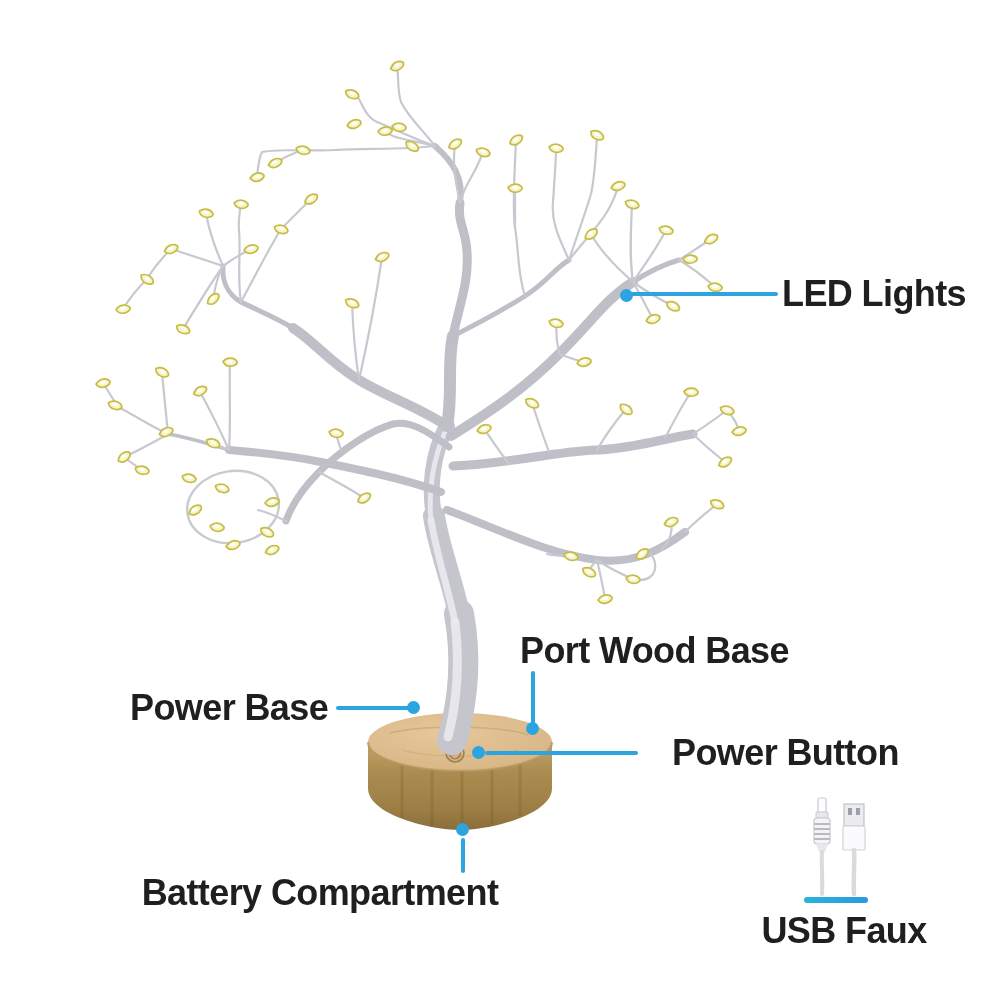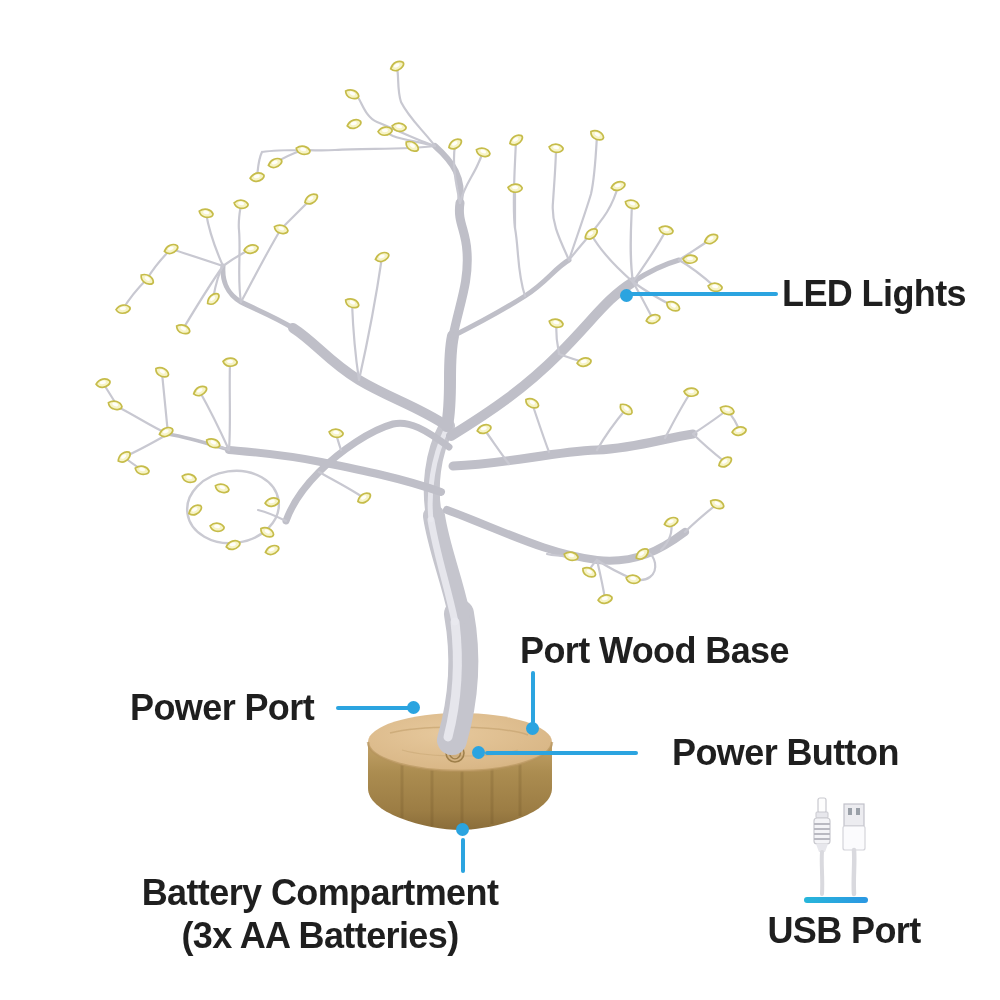--- a/index.html
+++ b/index.html
@@ -469,21 +469,21 @@
   </svg>
   <div class="usb-underline"></div>
 
   <div>
     <span class="dot" style="left:620px;top:289px;"></span>
     <div class="hline" style="left:627px;top:292px;width:151px;"></div>
     <div class="label" style="left:782px;top:272px;">LED Lights</div>
   </div>
 
   <div>
-    <div class="label" style="left:130px;top:686px;">Power Port</div>
+    <div class="label" style="left:130px;top:686px;">Power Base</div>
     <div class="hline" style="left:336px;top:706px;width:74px;"></div>
     <span class="dot" style="left:407px;top:701px;"></span>
   </div>
 
   <div>
     <div class="label" style="left:520px;top:629px;">Port Wood Base</div>
     <div class="vline" style="left:531px;top:671px;height:53px;"></div>
     <span class="dot" style="left:526px;top:722px;"></span>
   </div>
 
@@ -491,19 +491,18 @@
     <span class="dot" style="left:472px;top:746px;"></span>
     <div class="hline" style="left:485px;top:751px;width:153px;"></div>
     <div class="label" style="left:672px;top:731px;">Power Button</div>
   </div>
 
   <div>
     <span class="dot" style="left:456px;top:823px;"></span>
     <div class="vline" style="left:461px;top:838px;height:35px;"></div>
     <div class="label center" style="left:94px;top:871px;width:452px;">
       <span>Battery Compartment</span><br>
-      <span>(3x AA Batteries)</span>
     </div>
   </div>
 
-  <div class="label center" style="left:744px;top:909px;width:200px;">USB Port</div>
+  <div class="label center" style="left:744px;top:909px;width:200px;">USB Faux</div>
 
 </div>
 
 </body></html>

